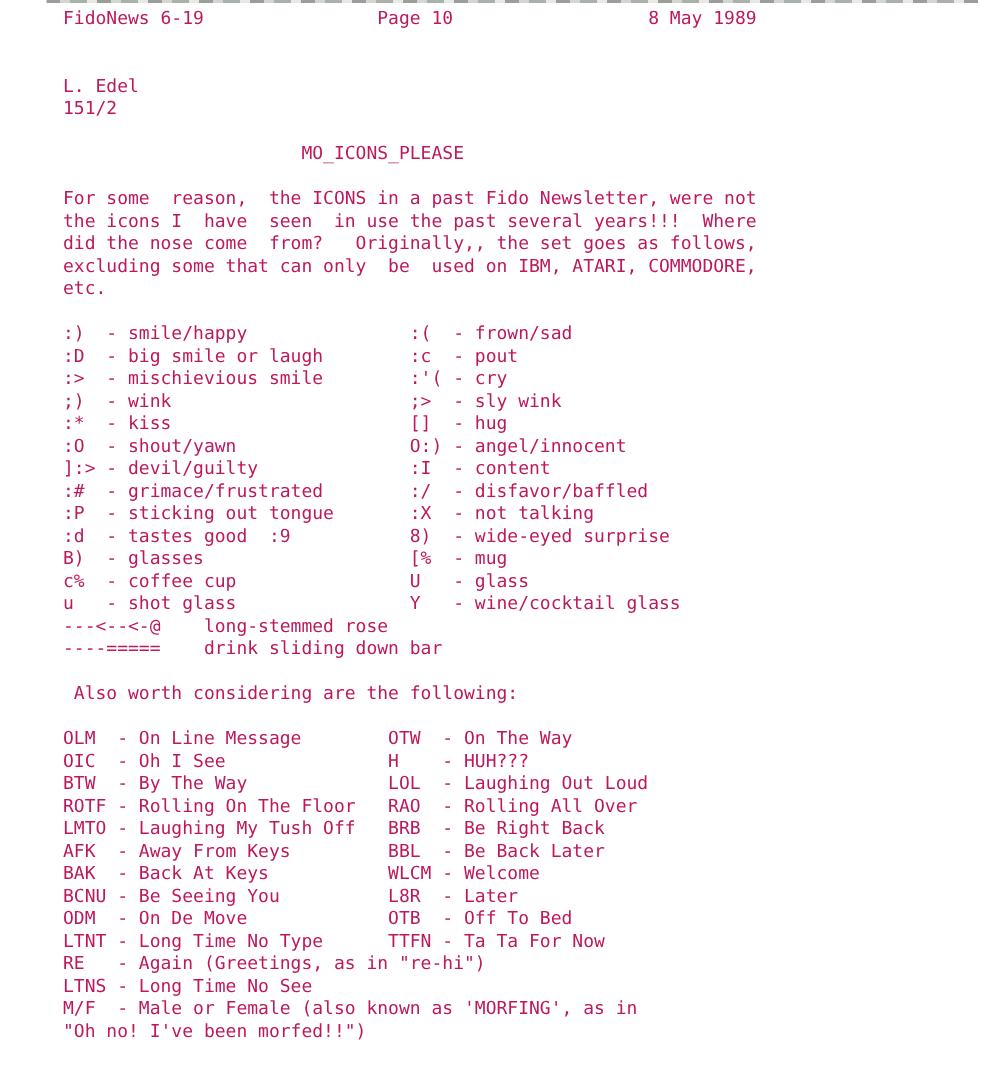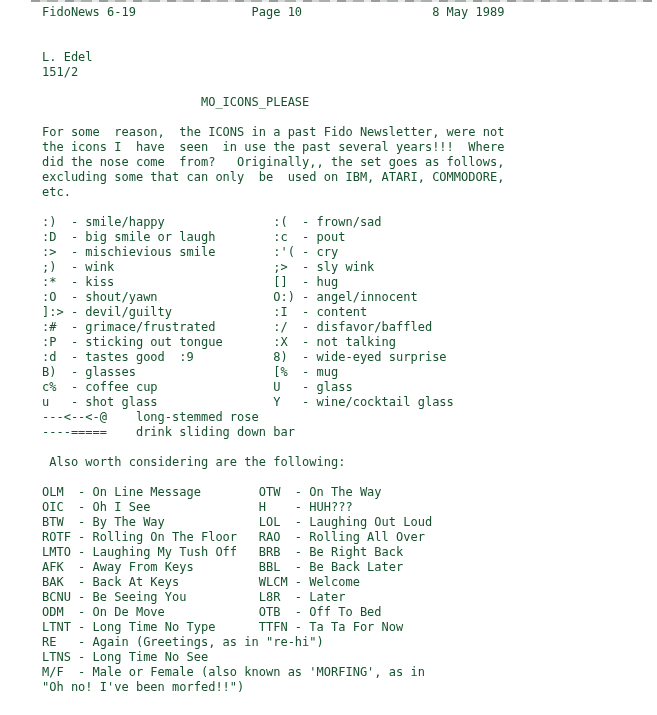--- a/index.html
+++ b/index.html
@@ -28,21 +28,21 @@
       #9a9e9a 0 9px, #d4d6d4 9px 16px, #aab0aa 16px 27px, #e7e8e7 27px 34px);
   }
   pre.doc {
     position: absolute;
     left: 42px;
     top: 5px;
     margin: 0;
     font-family: "DejaVu Sans Mono", monospace;
     font-size: 12px;
     line-height: 15px;
-    color: #14532d;
+    color: #be185d;
     white-space: pre;
   }
 </style>
 </head>
 <body>
 
 <div class="page">
   <div class="top-artifact"></div>
   <pre class="doc">FidoNews 6-19                Page 10                  8 May 1989
 

